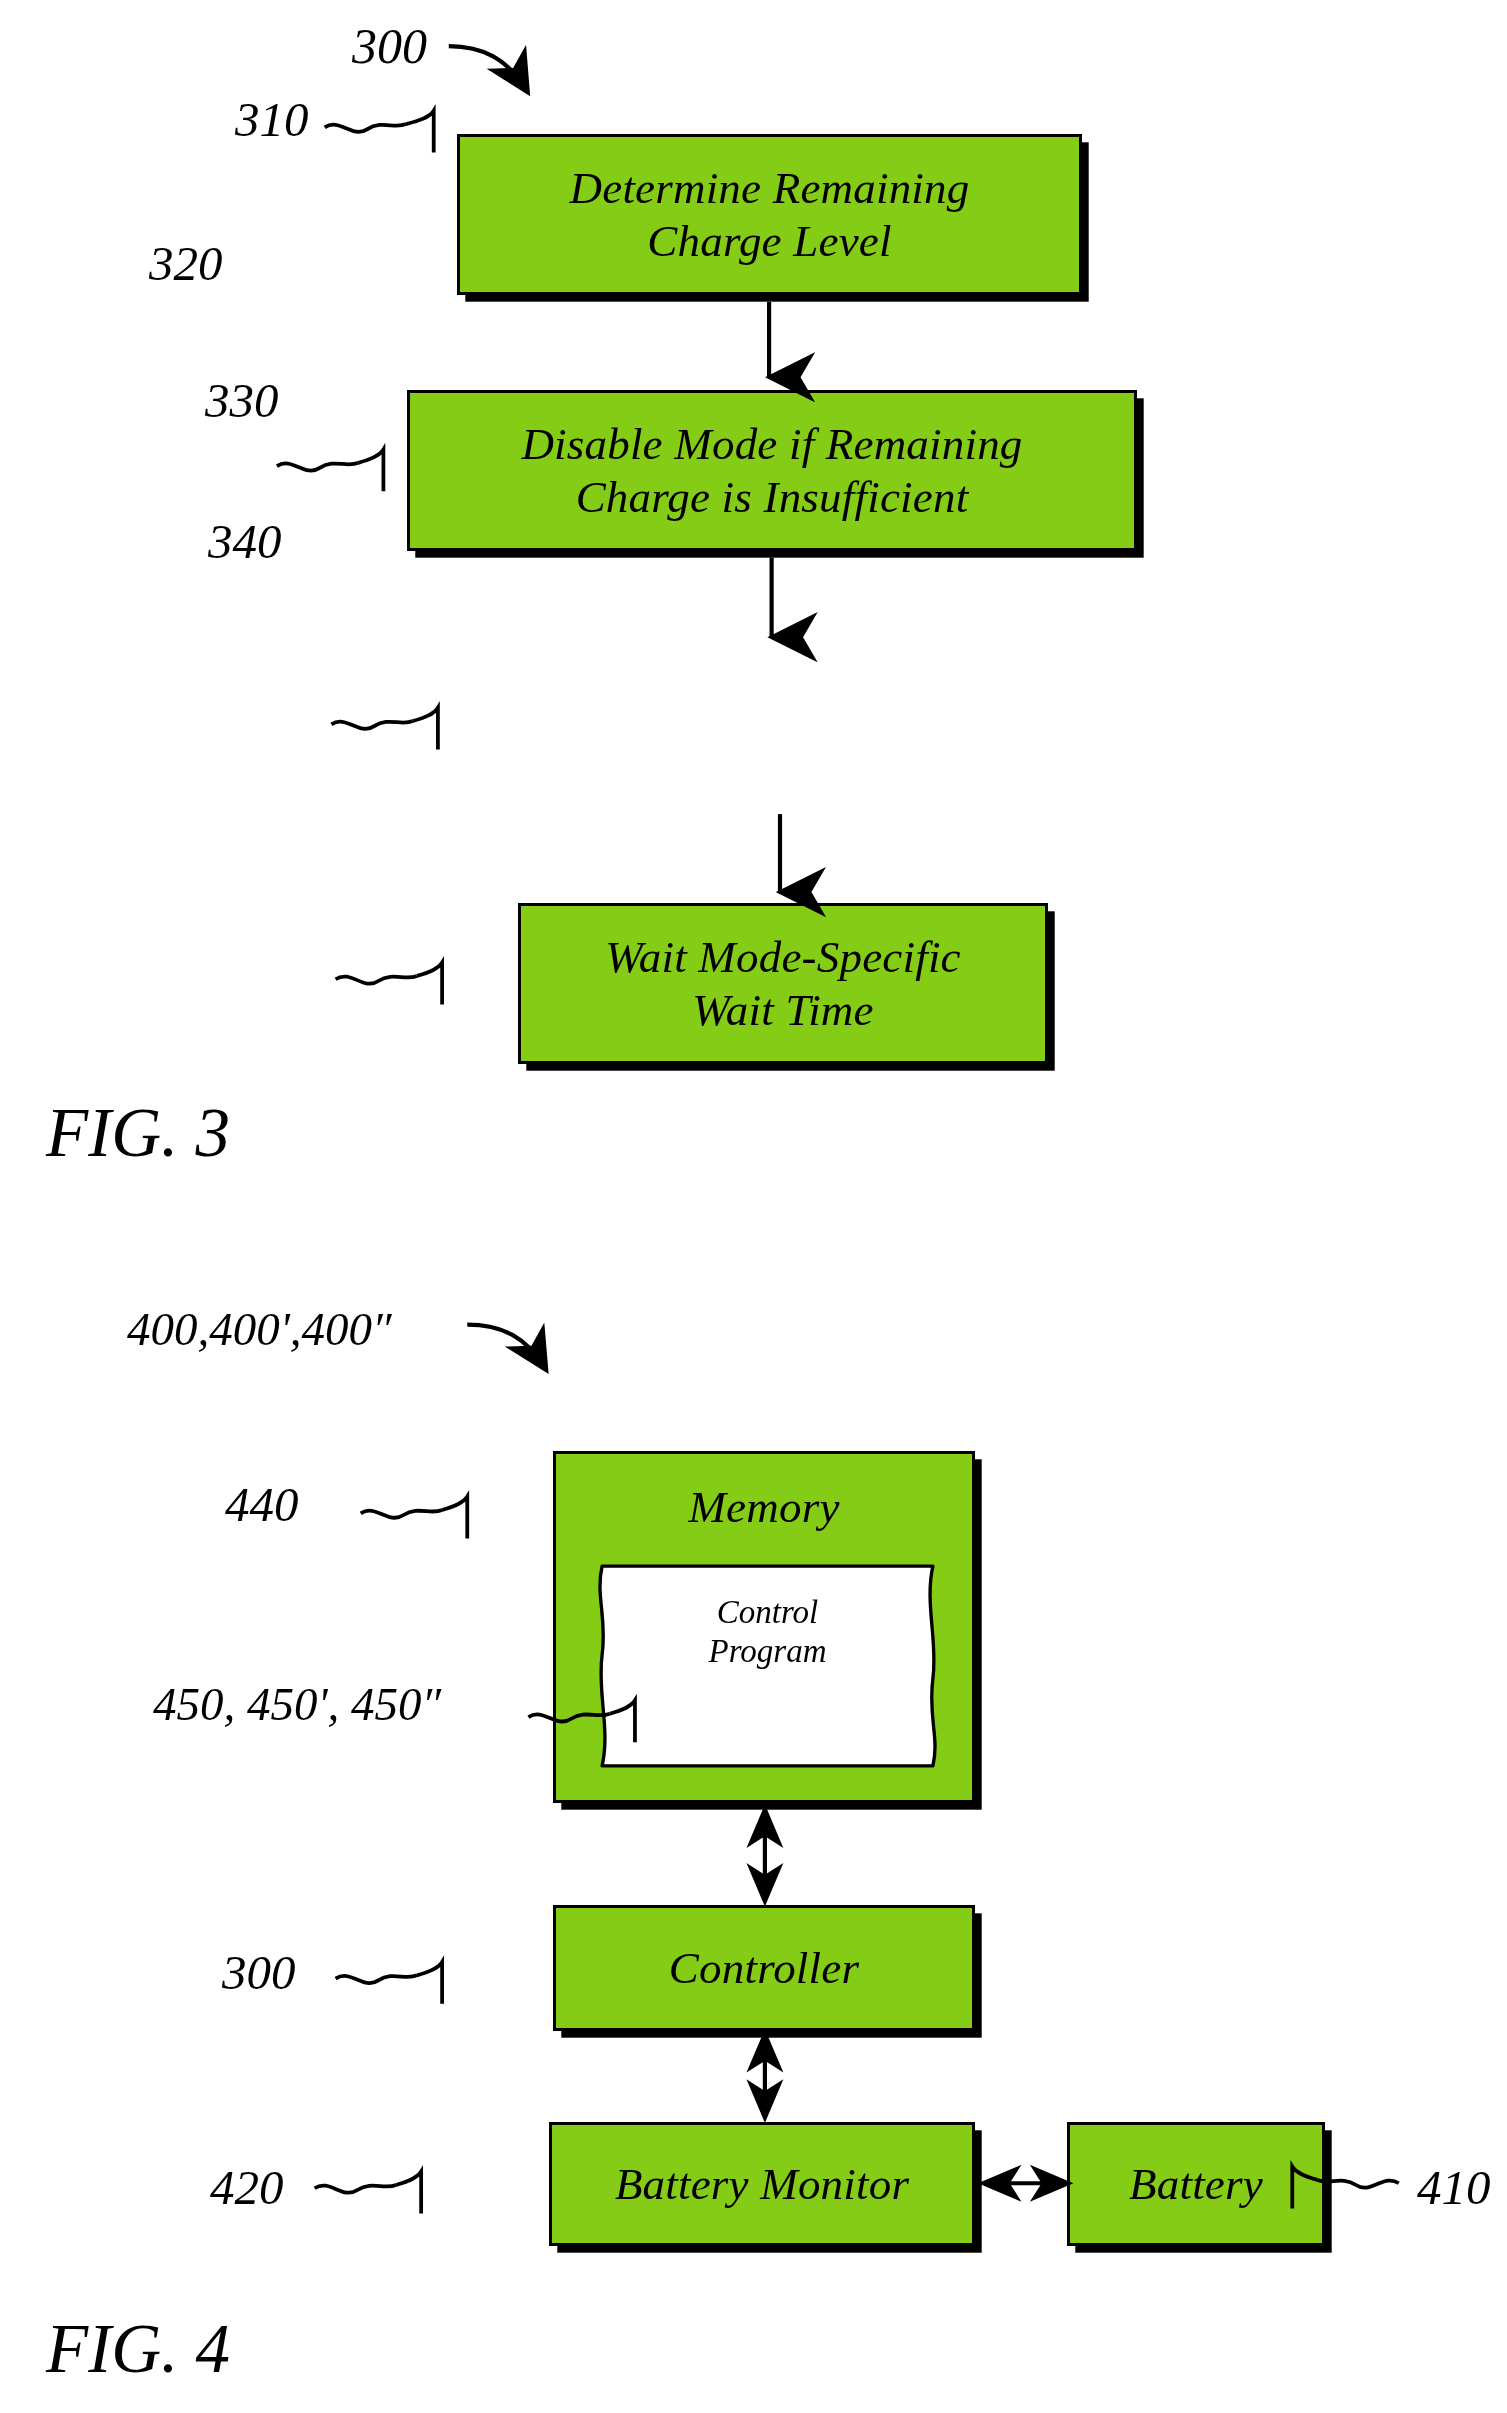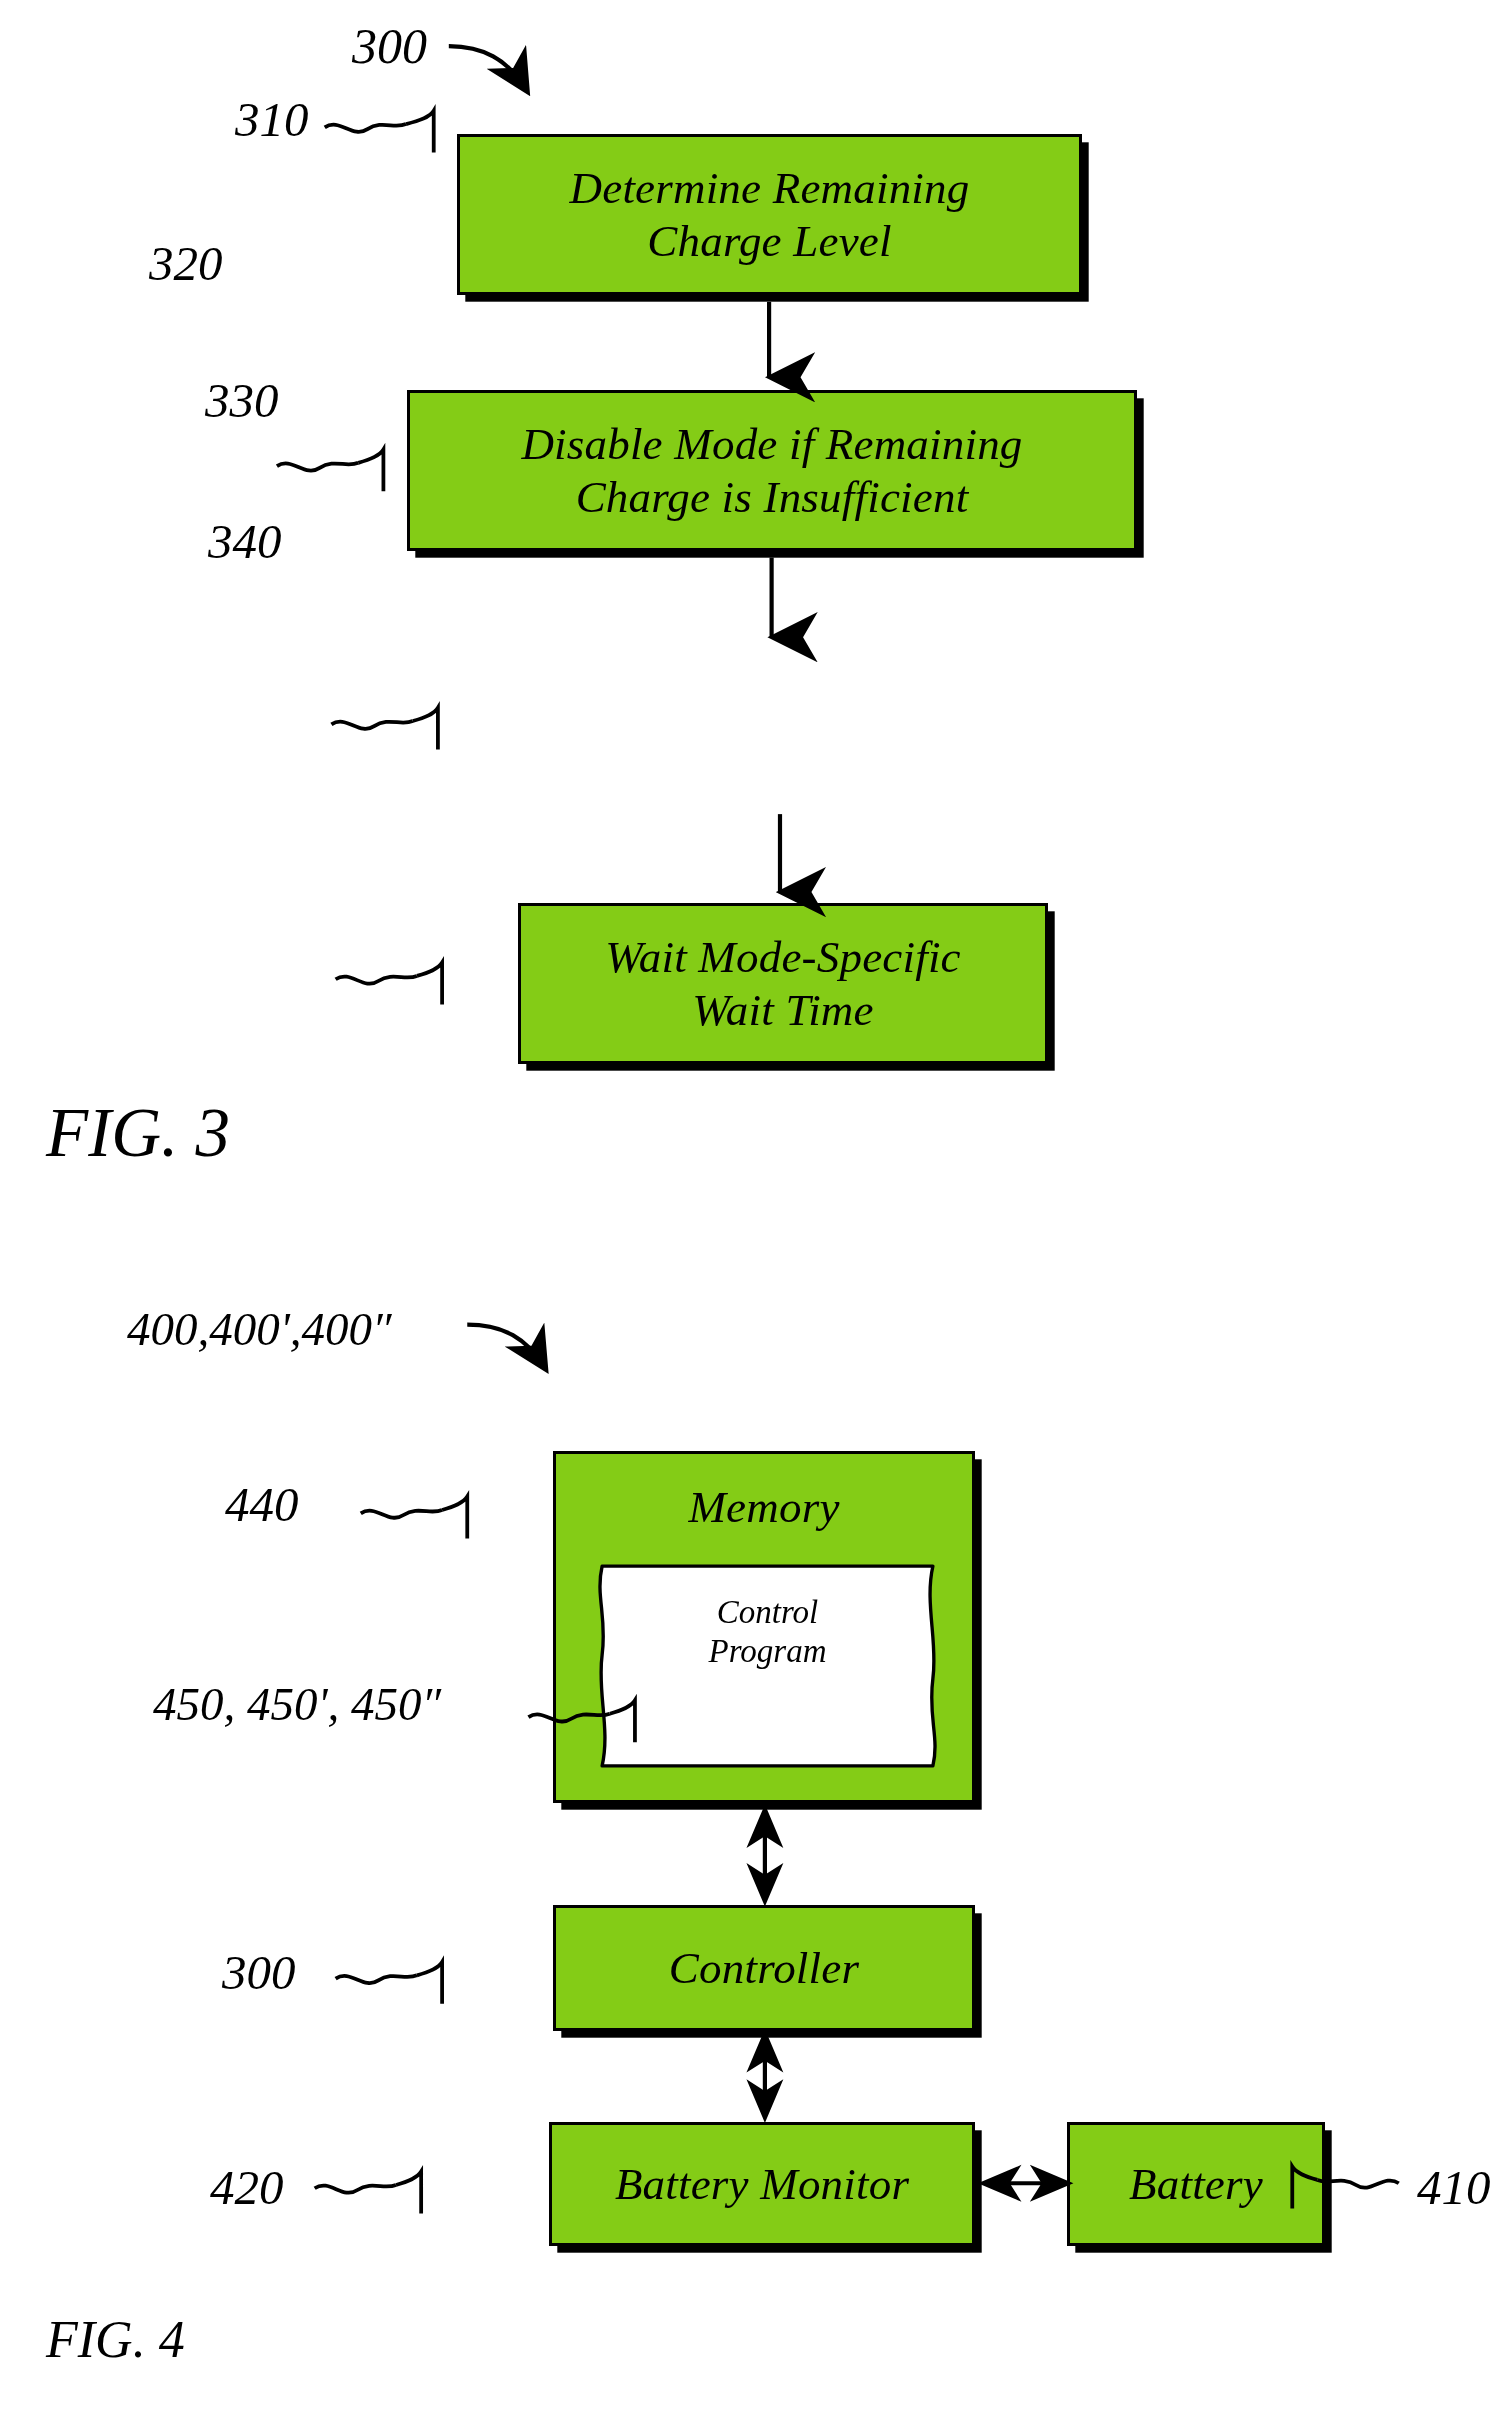--- a/index.html
+++ b/index.html
@@ -140,21 +140,21 @@
   <div class="pbox" style="left:549px; top:2122px; width:426px; height:124px;">
     <div class="btext" style="font-size:45px;">Battery Monitor</div>
   </div>
   <div class="refnum" style="left:210px; top:2159px; font-size:49px;">420</div>
 
   <div class="pbox" style="left:1067px; top:2122px; width:258px; height:124px;">
     <div class="btext" style="font-size:45px;">Battery</div>
   </div>
   <div class="refnum" style="left:1417px; top:2159px; font-size:49px;">410</div>
 
-  <div class="figcap" style="left:46px; top:2310px; font-size:52px;">FIG. 4</div>
+  <div class="figcap" style="left:46px; top:2310px; font-size:69px;">FIG. 4</div>
 
   <svg id="lines" viewBox="0 0 1798 2878" xmlns="http://www.w3.org/2000/svg">
     <defs>
       <marker id="arrowDown" viewBox="0 0 12 12" refX="6" refY="11" markerWidth="12" markerHeight="12" orient="auto">
         <path d="M 0 0 L 6 12 L 12 0 L 6 3.5 Z" fill="#000"></path>
       </marker>
       <marker id="arrowHeadCurve" viewBox="0 0 14 14" refX="12" refY="7" markerWidth="11" markerHeight="11" orient="auto">
         <path d="M 0 0 L 14 7 L 0 14 L 4 7 Z" fill="#000"></path>
       </marker>
     </defs>

